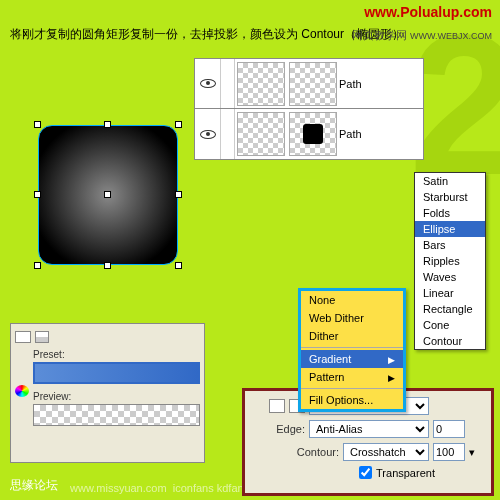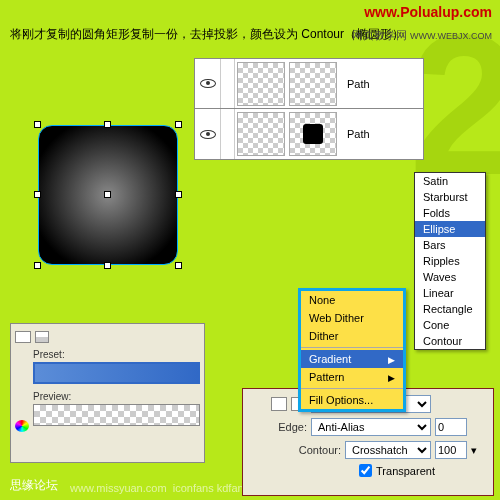--- a/index.html
+++ b/index.html
@@ -10,21 +10,21 @@
 .bignum{position:absolute;top:-10px;right:-20px;font-size:200px;font-weight:bold;color:#a6d60f;z-index:0}
 .layers{position:absolute;top:58px;left:194px;width:230px;background:#fff;border:1px solid #888;z-index:5}
 .layer-row{display:flex;align-items:center;height:50px;border-bottom:1px solid #888}
 .layer-row:last-child{border-bottom:none}
 .vis-col{width:26px;height:100%;border-right:1px solid #ccc;display:flex;align-items:center;justify-content:center}
 .lock-col{width:14px;height:100%;border-right:1px solid #ccc}
 .thumb{width:48px;height:44px;margin:2px;border:1px solid #aaa;background:repeating-conic-gradient(#ccc 0 25%,#fff 0 50%) 0 0/10px 10px}
 .thumb .inner{width:100%;height:100%;display:flex;align-items:center;justify-content:center}
 .mask{width:48px;height:44px;margin:2px;border:1px solid #aaa;background:repeating-conic-gradient(#ccc 0 25%,#fff 0 50%) 0 0/10px 10px;display:flex;align-items:center;justify-content:center}
 .black-sq{width:20px;height:20px;background:#000;border-radius:3px}
-.layer-name{margin-left:8px}
+.layer-name{}
 .eye{width:16px;height:9px;border:1px solid #333;border-radius:50%;position:relative}
 .eye:after{content:"";position:absolute;width:4px;height:4px;background:#333;border-radius:50%;top:1px;left:5px}
 .shape-edit{position:absolute;top:125px;left:38px;width:140px;height:140px;z-index:5}
 .shape-edit .rr{width:100%;height:100%;background:radial-gradient(circle,#888 0%,#000 80%);border-radius:14px;border:1px solid #0af}
 .handle{position:absolute;width:7px;height:7px;background:#fff;border:1px solid #000}
 .h-tl{top:-4px;left:-4px}.h-tr{top:-4px;right:-4px}.h-bl{bottom:-4px;left:-4px}.h-br{bottom:-4px;right:-4px}
 .h-tm{top:-4px;left:calc(50% - 4px)}.h-bm{bottom:-4px;left:calc(50% - 4px)}
 .h-ml{top:calc(50% - 4px);left:-4px}.h-mr{top:calc(50% - 4px);right:-4px}
 .h-c{top:calc(50% - 4px);left:calc(50% - 4px)}
 .grad-menu{position:absolute;top:172px;right:14px;width:72px;background:#fff;border:1px solid #333;box-shadow:2px 2px 3px rgba(0,0,0,.3);z-index:30}
@@ -37,21 +37,21 @@
 .fill-menu .hl{background:#3169c6;color:#fff}
 .arrow{font-size:9px}
 .preset-panel{position:absolute;top:323px;left:10px;width:195px;height:140px;background:#ece9d8;border:1px solid #888;z-index:4;padding:4px}
 .preset-panel .topbar{height:18px;display:flex;gap:4px;align-items:center;margin-bottom:2px}
 .preset-panel .swatch{width:16px;height:12px;background:#fff;border:1px solid #888}
 .preset-panel .layers-icon{width:14px;height:12px;border:1px solid #888;background:linear-gradient(#fff 50%,#ccc 50%)}
 .preset-panel .colorbar{width:14px;height:12px;background:conic-gradient(red,yellow,lime,cyan,blue,magenta,red);border-radius:50%;margin-top:2px}
 .preset-panel label{font-size:10px;color:#333}
 .preset-panel .strip{width:100%;height:22px;border:1px solid #888;background:repeating-conic-gradient(#ccc 0 25%,#fff 0 50%) 0 0/12px 12px;margin:2px 0 6px}
 .preset-panel .strip.sel{border:2px solid #3169c6;background:linear-gradient(90deg,#5b8dd8,#3169c6)}
-.prop-panel{position:absolute;bottom:4px;right:6px;width:252px;height:108px;background:#ece9d8;border:1px solid #7f1d1d;z-index:4;padding:6px 8px}
+.prop-panel{position:absolute;bottom:4px;right:6px;width:252px;height:108px;background:#ece9d8;border:3px solid #7f1d1d;z-index:4;padding:6px 8px}
 .prop-panel .row{display:flex;align-items:center;margin-bottom:5px;gap:4px;justify-content:flex-end}
 .prop-panel .lbl{width:50px;text-align:right;color:#333}
 .prop-panel select,.prop-panel input[type=text]{border:1px solid #7a9ac0;background:#fff;height:18px;padding:0 2px;font-size:11px}
 .prop-panel .wide{width:120px}
 .prop-panel .num{width:32px}
 .prop-panel .bucket{width:16px;height:14px;border:1px solid #888;background:#fff}
 .footer{position:absolute;bottom:6px;left:10px;color:#fff;font-size:12px;z-index:3}
 .footer2{position:absolute;bottom:6px;left:70px;color:rgba(255,255,255,.6);font-size:11px;z-index:3}
 </style>
 </head>
@@ -133,21 +133,21 @@
     </div>
   <div class="sep"></div>
   <div class="mi">Fill Options...</div>
 </div>
 
 <div class="preset-panel">
   <div class="topbar">
     <div class="swatch"></div>
     <div class="layers-icon"></div>
   </div>
-  <div style="display:flex;gap:4px;align-items:flex-end">
+  <div style="display:flex;gap:4px;align-items:center">
     <div class="colorbar"></div>
     <div style="flex:1">
       <label>Preset:</label>
       <div class="strip sel"></div>
       <label>Preview:</label>
       <div class="strip"></div>
     </div>
   </div>
 </div>
 

